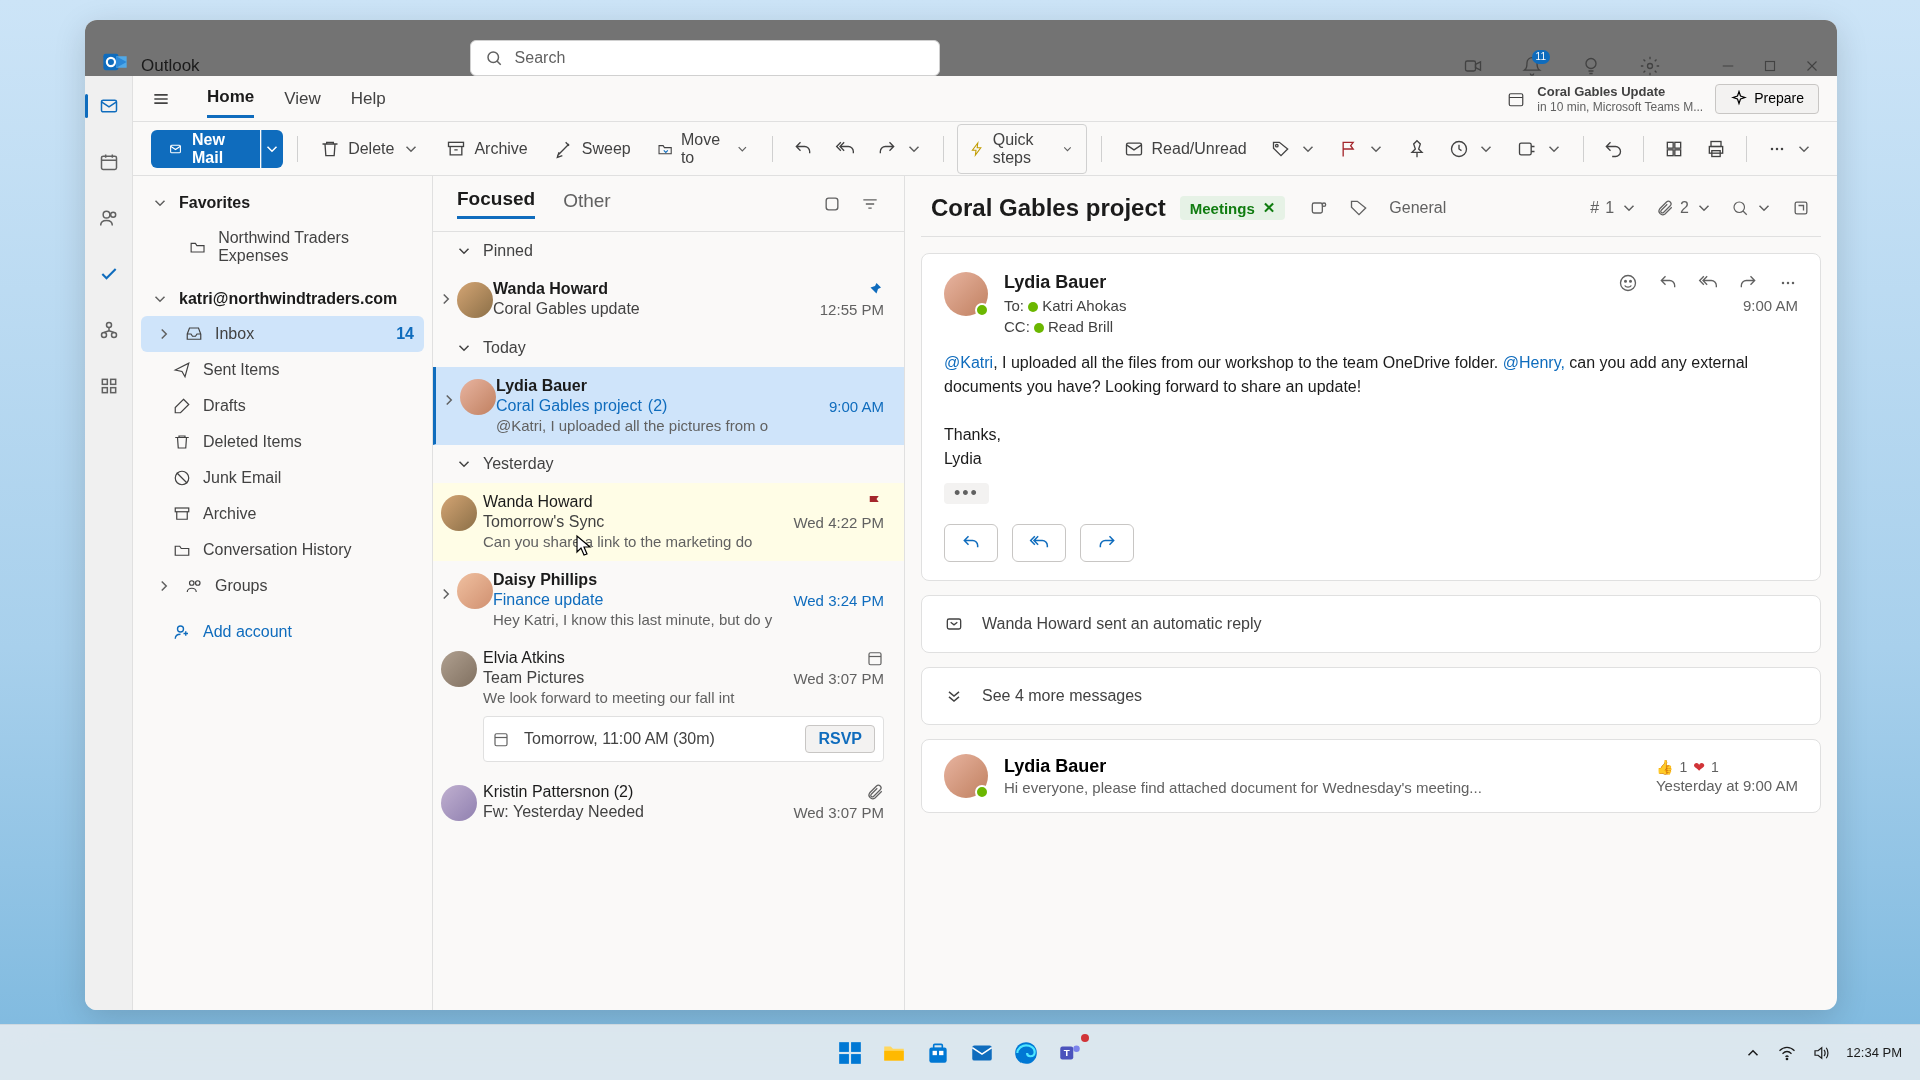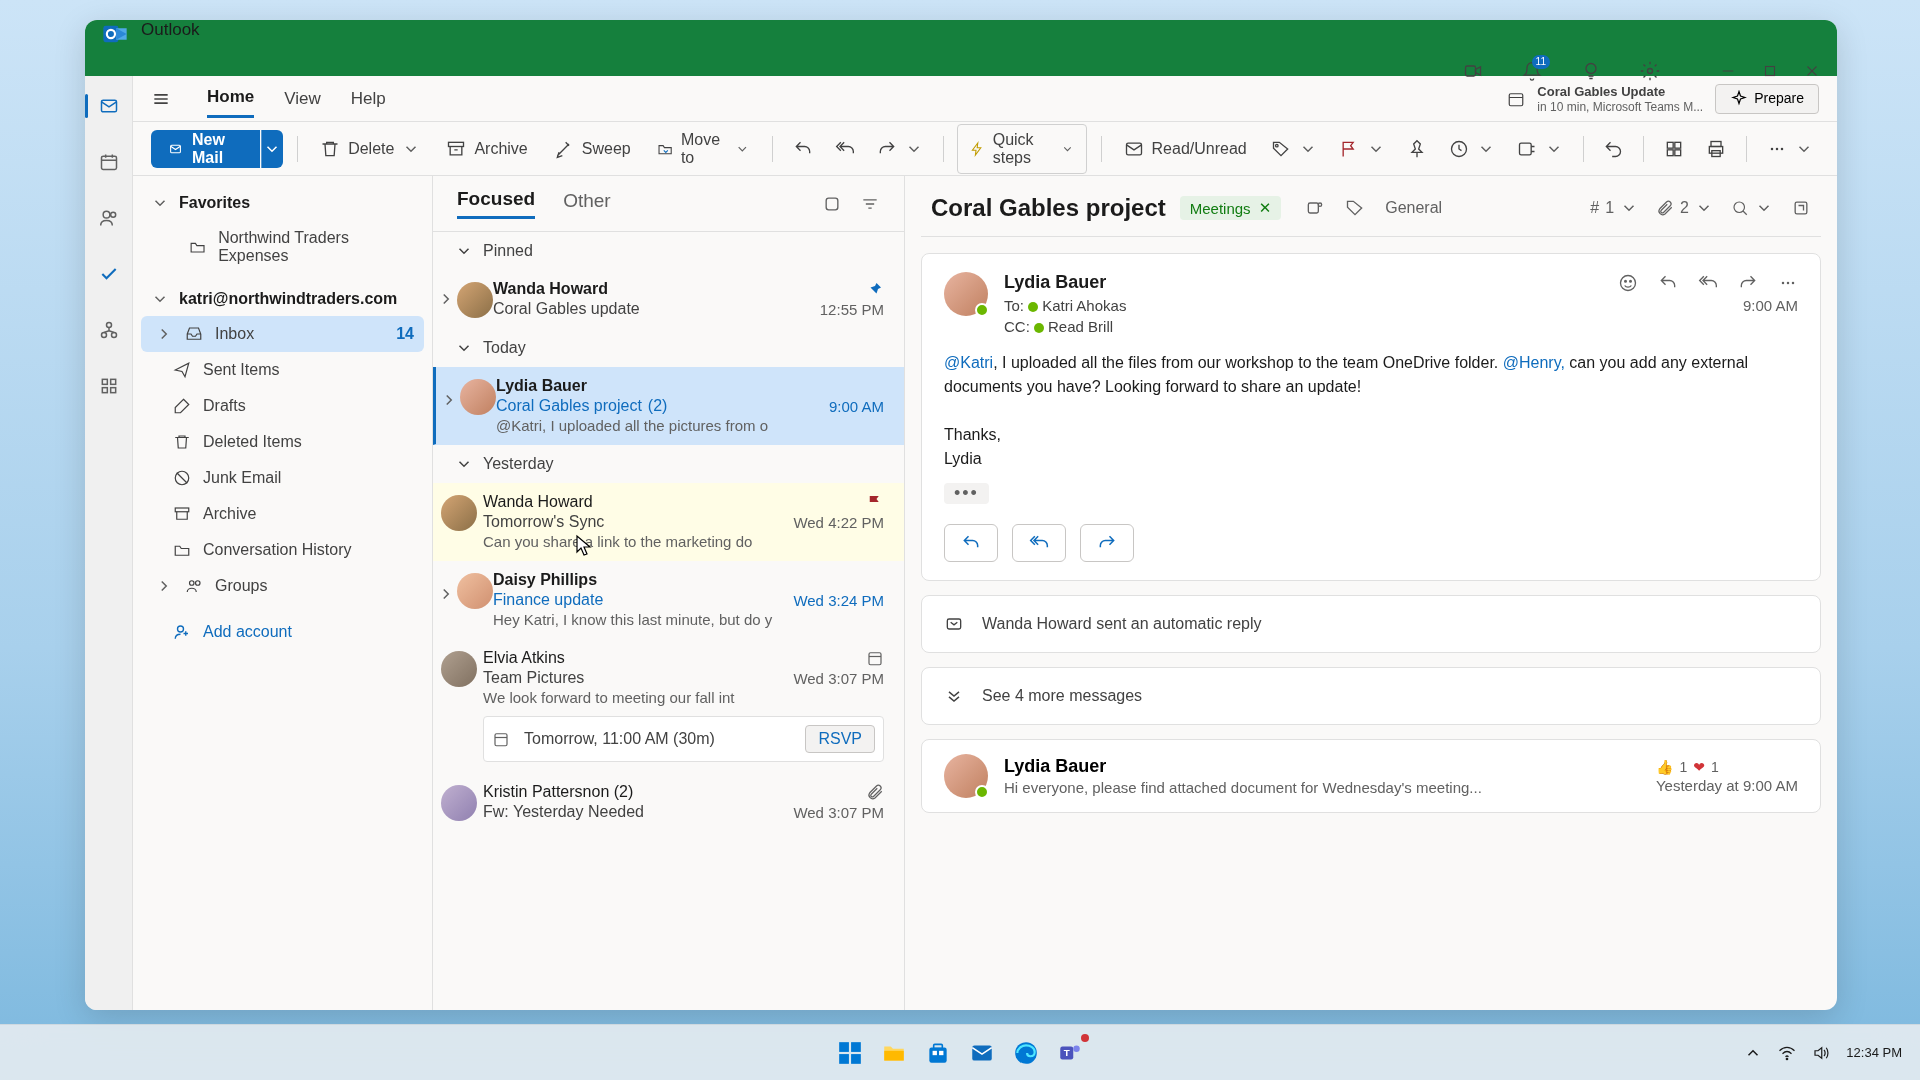--- a/index.html
+++ b/index.html
@@ -1,21 +1,21 @@
 <!DOCTYPE html>
 <html><head>
 <meta charset="utf-8">
 <style>
 * { box-sizing: border-box; margin: 0; padding: 0; font-family: "Segoe UI", Tahoma, sans-serif; }
 body { background: linear-gradient(180deg, #cce4f7 0%, #a8d0ec 60%, #7cb8de 100%); width: 1920px; height: 1080px; overflow: hidden; position: relative; }
 
 .window { position: absolute; left: 85px; top: 20px; width: 1752px; height: 990px; background: #faf9f8; border-radius: 12px; box-shadow: 0 8px 32px rgba(0,0,0,0.15); overflow: hidden; display: flex; flex-direction: column; }
 
 
-.titlebar { height: 56px; display: flex; align-items: flex-start; padding: 0 16px; background: #15803d; }
+.titlebar { height: 56px; display: flex; align-items: flex-end; padding: 0 16px; background: #737373; }
 .titlebar .app-icon { width: 28px; height: 28px; margin-right: 12px; }
 .titlebar .app-name { font-size: 17px; color: #1b1b1b; }
 .search-box { margin-left: 270px; width: 470px; height: 36px; background: #fff; border: 1px solid #d0d0d0; border-radius: 6px; display: flex; align-items: center; padding: 0 14px; color: #616161; }
 .search-box svg { margin-right: 12px; }
 .titlebar .right-icons { margin-left: auto; display: flex; align-items: center; gap: 39px; color: #424242; margin-top: 41px; }
 .win-controls { display: flex; gap: 24px; margin-left: 20px; }
 .notif-bell { position: relative; }
 .notif-badge { position: absolute; top: -6px; right: -8px; background: #0f6cbd; color: #fff; font-size: 10px; border-radius: 8px; padding: 0 4px; line-height: 14px; }
 
 
@@ -83,27 +83,27 @@
 .msg-item .row2 { display: flex; align-items: center; margin-top: 2px; }
 .msg-item .subject { font-size: 16px; color: #424242; }
 .msg-item.unread .subject { color: #0f6cbd; }
 .msg-item .time { margin-left: auto; font-size: 15px; color: #616161; }
 .msg-item.unread .time { color: #0f6cbd; }
 .msg-item .preview { font-size: 15px; color: #616161; margin-top: 2px; white-space: nowrap; overflow: hidden; text-overflow: ellipsis; }
 .msg-item.selected { background: #cfe4fa; border-left: 3px solid #0f6cbd; padding-left: 47px; }
 .msg-item.flagged { background: #fffde6; }
 .msg-item .count-badge { color: #0f6cbd; margin-left: 6px; }
 .msg-item .rsvp-row { display: flex; align-items: center; gap: 14px; margin-top: 10px; padding: 8px; background: #fff; border: 1px solid #e0e0e0; border-radius: 4px; }
-.msg-item .rsvp-btn { background: #f3f2f1; border: 1px solid #c8c6c4; padding: 4px 12px; border-radius: 4px; color: #0f6cbd; font-weight: 400; margin-left: auto; }
+.msg-item .rsvp-btn { background: #f3f2f1; border: 1px solid #c8c6c4; padding: 4px 12px; border-radius: 4px; color: #0f6cbd; font-weight: 700; margin-left: auto; }
 
 
 .reading { flex: 1; display: flex; flex-direction: column; overflow: hidden; padding: 0 16px 16px 16px; }
 .reading-header { padding: 18px 10px 14px 10px; display: flex; align-items: center; gap: 14px; border-bottom: 1px solid #e0e0e0; }
 .reading-header h1 { font-size: 24px; font-weight: 700; color: #1b1b1b; }
-.tag-chip { background: #e6f2e6; color: #107c10; padding: 3px 10px; border-radius: 4px; font-size: 15px; display: flex; align-items: center; gap: 8px; }
+.tag-chip { background: #e6f2e6; color: #107c10; padding: 3px 10px; border-radius: 4px; font-size: 15px; display: flex; align-items: center; gap: 8px; font-weight: bold; }
 .tag-chip .x { color: #107c10; cursor: pointer; }
 .reading-header .meta-icons { display: flex; align-items: center; gap: 20px; color: #616161; margin-left: 10px; }
 .reading-header .right-meta { margin-left: auto; display: flex; align-items: center; gap: 18px; color: #616161; }
 
 .reading-body { flex: 1; overflow-y: auto; padding-top: 16px; }
 .msg-card { background: #fff; border: 1px solid #e0e0e0; border-radius: 8px; padding: 18px 22px; margin-bottom: 14px; }
 .msg-card .hdr { display: flex; align-items: flex-start; gap: 16px; }
 .msg-card .avatar-lg { width: 44px; height: 44px; border-radius: 50%; background: #b0b0b0; position: relative; flex-shrink: 0; }
 .presence { position: absolute; bottom: -1px; right: -1px; width: 14px; height: 14px; background: #6bb700; border: 2px solid #fff; border-radius: 50%; }
 .msg-card .from { font-size: 18px; font-weight: 700; color: #1b1b1b; }
@@ -146,20 +146,27 @@
 <div class="window">
 
   <div class="titlebar">
     <svg class="app-icon" viewBox="0 0 24 24">
         <rect x="2" y="5" width="13" height="14" rx="2" fill="#0f6cbd"></rect>
         <circle cx="8.5" cy="12" r="3.5" fill="none" stroke="#fff" stroke-width="1.8"></circle>
         <path d="M13 7 L22 7 L22 17 L13 17 Z" fill="#50a9e8"></path>
         <path d="M13 7 L22 12 L13 17 Z" fill="#2b88d8"></path>
       </svg>
     <span class="app-name">Outlook</span>
+    <div class="search-box">
+      <svg class="icon16" viewBox="0 0 24 24" fill="none" stroke="currentColor" stroke-width="2">
+          <circle cx="11" cy="11" r="7"></circle>
+          <line x1="21" y1="21" x2="16" y2="16"></line>
+        </svg>
+      <span style="color:#616161">Search</span>
+    </div>
     <div class="right-icons">
       <svg class="icon20" viewBox="0 0 24 24" fill="none" stroke="currentColor" stroke-width="1.6">
           <rect x="3" y="6" width="12" height="12" rx="2"></rect>
           <path d="M15 10 L21 7 L21 17 L15 14 Z"></path>
         </svg>
       <div class="notif-bell">
         <svg class="icon20" viewBox="0 0 24 24" fill="none" stroke="currentColor" stroke-width="1.6">
             <path d="M6 8a6 6 0 0 1 12 0c0 7 3 9 3 9H3s3-2 3-9"></path>
             <path d="M10 21a2 2 0 0 0 4 0"></path>
           </svg>

